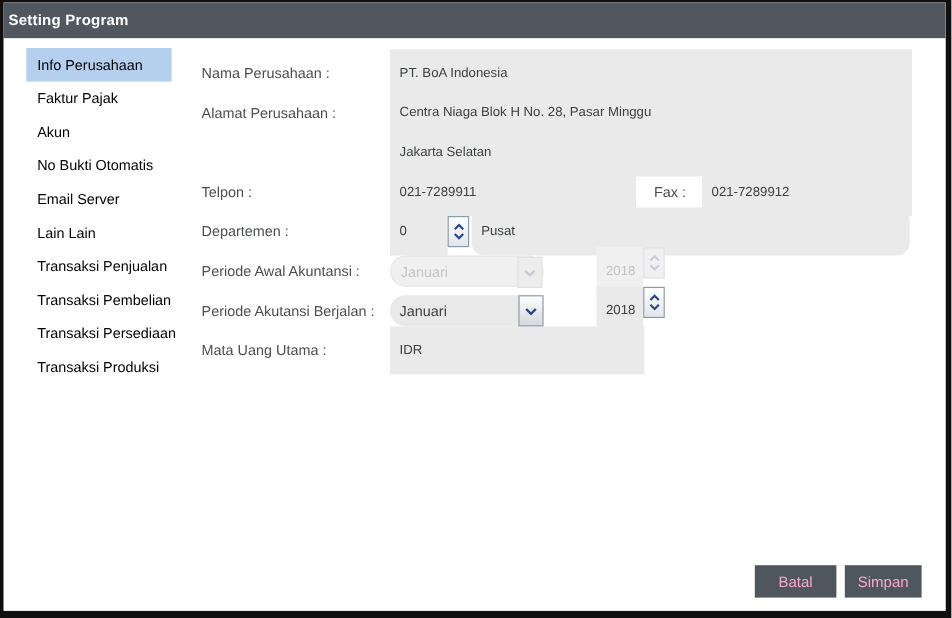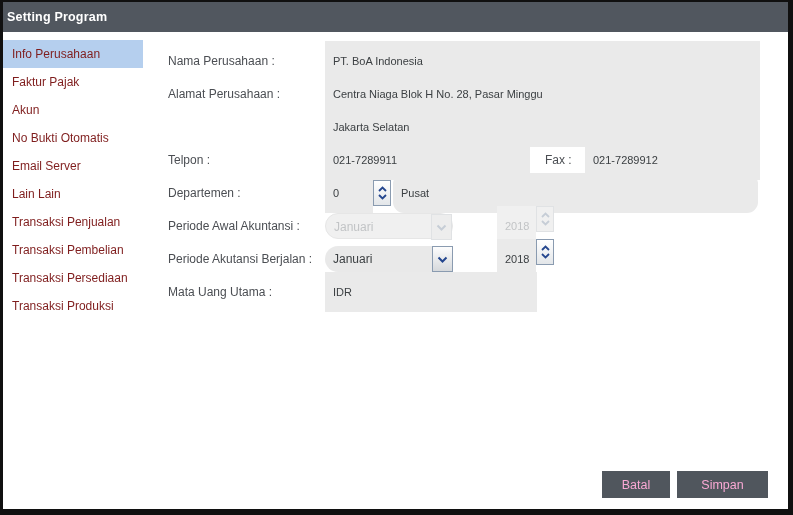--- a/index.html
+++ b/index.html
@@ -28,23 +28,24 @@
     padding-left:4px;
     letter-spacing:0.2px;
   }
   .content { position:relative; height:calc(100% - 30px); background:#ffffff; }
 
   
   .sidebar { position:absolute; left:0; top:8px; width:140px; }
   .side-item {
     height:28px; line-height:28px;
     padding-left:9px;
-    font-size:12px; color:#7f1d1d;
+    font-size:12px; color:#000000;
     cursor:default;
     white-space:nowrap;
+    margin-left:19px;
   }
   .side-item.selected { background:#b5cfee; }
 
   
   .form { position:absolute; left:165px; top:16px; }
   .row { display:flex; align-items:center; height:26px; margin-bottom:7px; }
   .lbl { width:157px; font-size:12px; color:#4b4e53; white-space:nowrap; }
   .field {
     box-sizing:border-box;
     height:40px;
@@ -114,21 +115,21 @@
   .btn {
     height:27px;
     background:#50565d;
     color:#f9a8d4;
     border:none; outline:none;
     font-size:12.5px;
     font-family:inherit;
     cursor:pointer;
   }
   .btn.batal { width:68px; }
-  .btn.simpan { width:91px; }
+  .btn.simpan { width:64px; }
 </style>
 </head>
 <body>
 
 <div class="dialog">
   <div class="titlebar">
     <span>Setting Program</span>
   </div>
 
   <div class="content">

